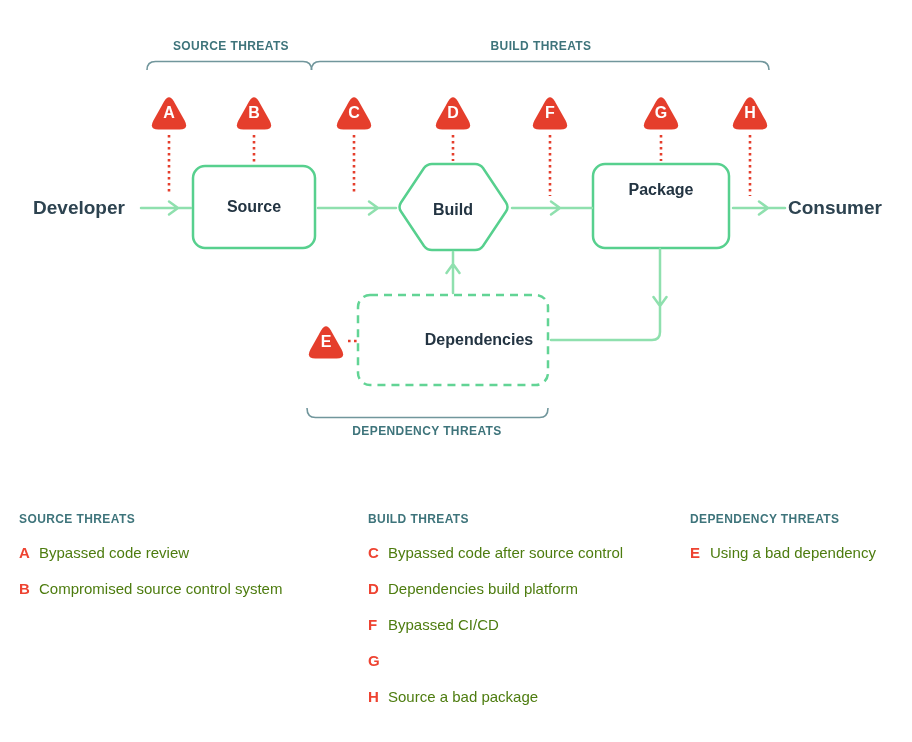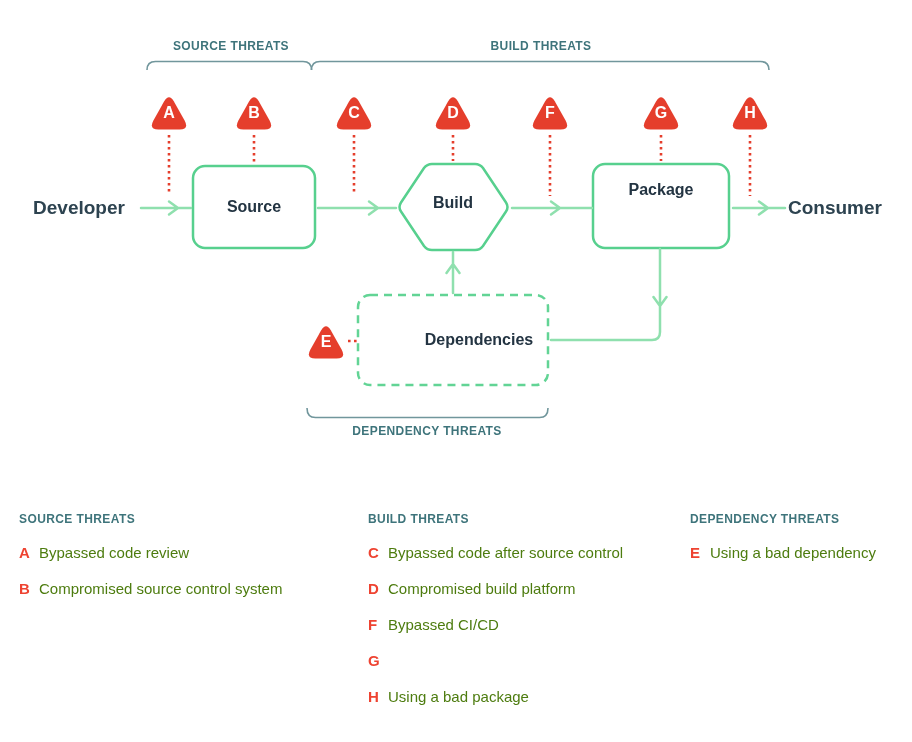--- a/index.html
+++ b/index.html
@@ -128,21 +128,21 @@
     </svg>
     <span class="letter">E</span>
   </div>
 
   <div class="group-label" style="left:231px;top:46px">SOURCE THREATS</div>
   <div class="group-label" style="left:541px;top:46px">BUILD THREATS</div>
   <div class="group-label" style="left:427px;top:431px">DEPENDENCY THREATS</div>
 
   <div class="flow-label" style="left:79px;top:208px">Developer</div>
   <div class="node-label" style="left:254px;top:207px">Source</div>
-  <div class="node-label" style="left:453px;top:203px">Build</div>
+  <div class="node-label" style="left:453px;top:210px">Build</div>
   <div class="node-label" style="left:661px;top:190px">Package</div>
   <div class="flow-label" style="left:835px;top:208px">Consumer</div>
   <div class="node-label" style="left:479px;top:340px">Dependencies</div>
 
   <div class="legend-col" style="left:19px">
     <div class="legend-title">SOURCE THREATS</div>
     <div class="legend-item">
       <span class="legend-letter">A</span>
       <span class="legend-text">Bypassed code review</span>
     </div>
@@ -153,32 +153,32 @@
   </div>
 
   <div class="legend-col" style="left:368px">
     <div class="legend-title">BUILD THREATS</div>
     <div class="legend-item">
       <span class="legend-letter">C</span>
       <span class="legend-text">Bypassed code after source control</span>
     </div>
     <div class="legend-item">
       <span class="legend-letter">D</span>
-      <span class="legend-text">Compromised build platform</span>
+      <span class="legend-text">Dependencies build platform</span>
     </div>
     <div class="legend-item">
       <span class="legend-letter">F</span>
       <span class="legend-text">Bypassed CI/CD</span>
     </div>
     <div class="legend-item">
       <span class="legend-letter">G</span>
     </div>
     <div class="legend-item">
       <span class="legend-letter">H</span>
-      <span class="legend-text">Using a bad package</span>
+      <span class="legend-text">Source a bad package</span>
     </div>
   </div>
 
   <div class="legend-col" style="left:690px">
     <div class="legend-title">DEPENDENCY THREATS</div>
     <div class="legend-item">
       <span class="legend-letter">E</span>
       <span class="legend-text">Using a bad dependency</span>
     </div>
   </div>

